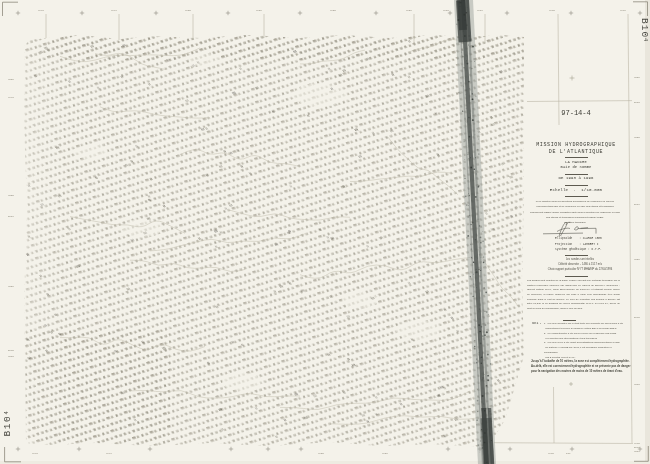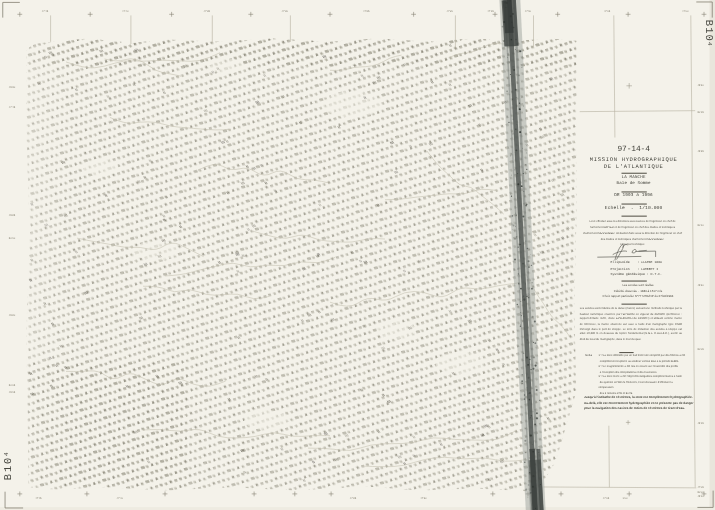--- a/index.html
+++ b/index.html
@@ -504,21 +504,21 @@
   </g>
 
   <g stroke="#4a4a42" stroke-width="0.55" fill="none">
     <path d="M543,233.8 L583,233.1"></path>
     <path d="M578,228.6 L596,228.3 L596,233.6"></path>
     <path d="M559,236.5 C561,229 564.5,221.5 566.5,222.5 C568.5,223.5 563,231 560.5,236 M557,231.5 C561,229 567,227.5 570,228.5 M566,225 C567,222.5 569.5,221.5 570.5,223"></path>
     <path d="M574.5,229.5 C575.5,226.5 578,226 578.3,227.8 C578.6,229.6 575.5,230.6 574.5,229.5 M580.5,228.3 L588,227.6"></path>
   </g>
 </svg>
 
-<div class="tb ctr" style="top:132px;font-size:7.2px;letter-spacing:-0.1px">97-14-4</div>
+<div class="tb ctr" style="top:109px;font-size:7.2px;letter-spacing:-0.1px">97-14-4</div>
 
 <div class="tb ctr" style="top:142.2px;font-size:5px;letter-spacing:0.62px">MISSION HYDROGRAPHIQUE</div>
 
 <div class="tb ctr" style="top:149.4px;font-size:5px;letter-spacing:0.62px">DE L'ATLANTIQUE</div>
 
 <div class="rule" style="left:564.5px;top:157px;width:23px"></div>
 
 <div class="tb ctr" style="top:159.8px;font-size:3.8px;letter-spacing:0.16px">LA MANCHE</div>
 
 <div class="tb ctr" style="top:165.4px;font-size:3.8px;letter-spacing:0.1px">Baie de Somme</div>

